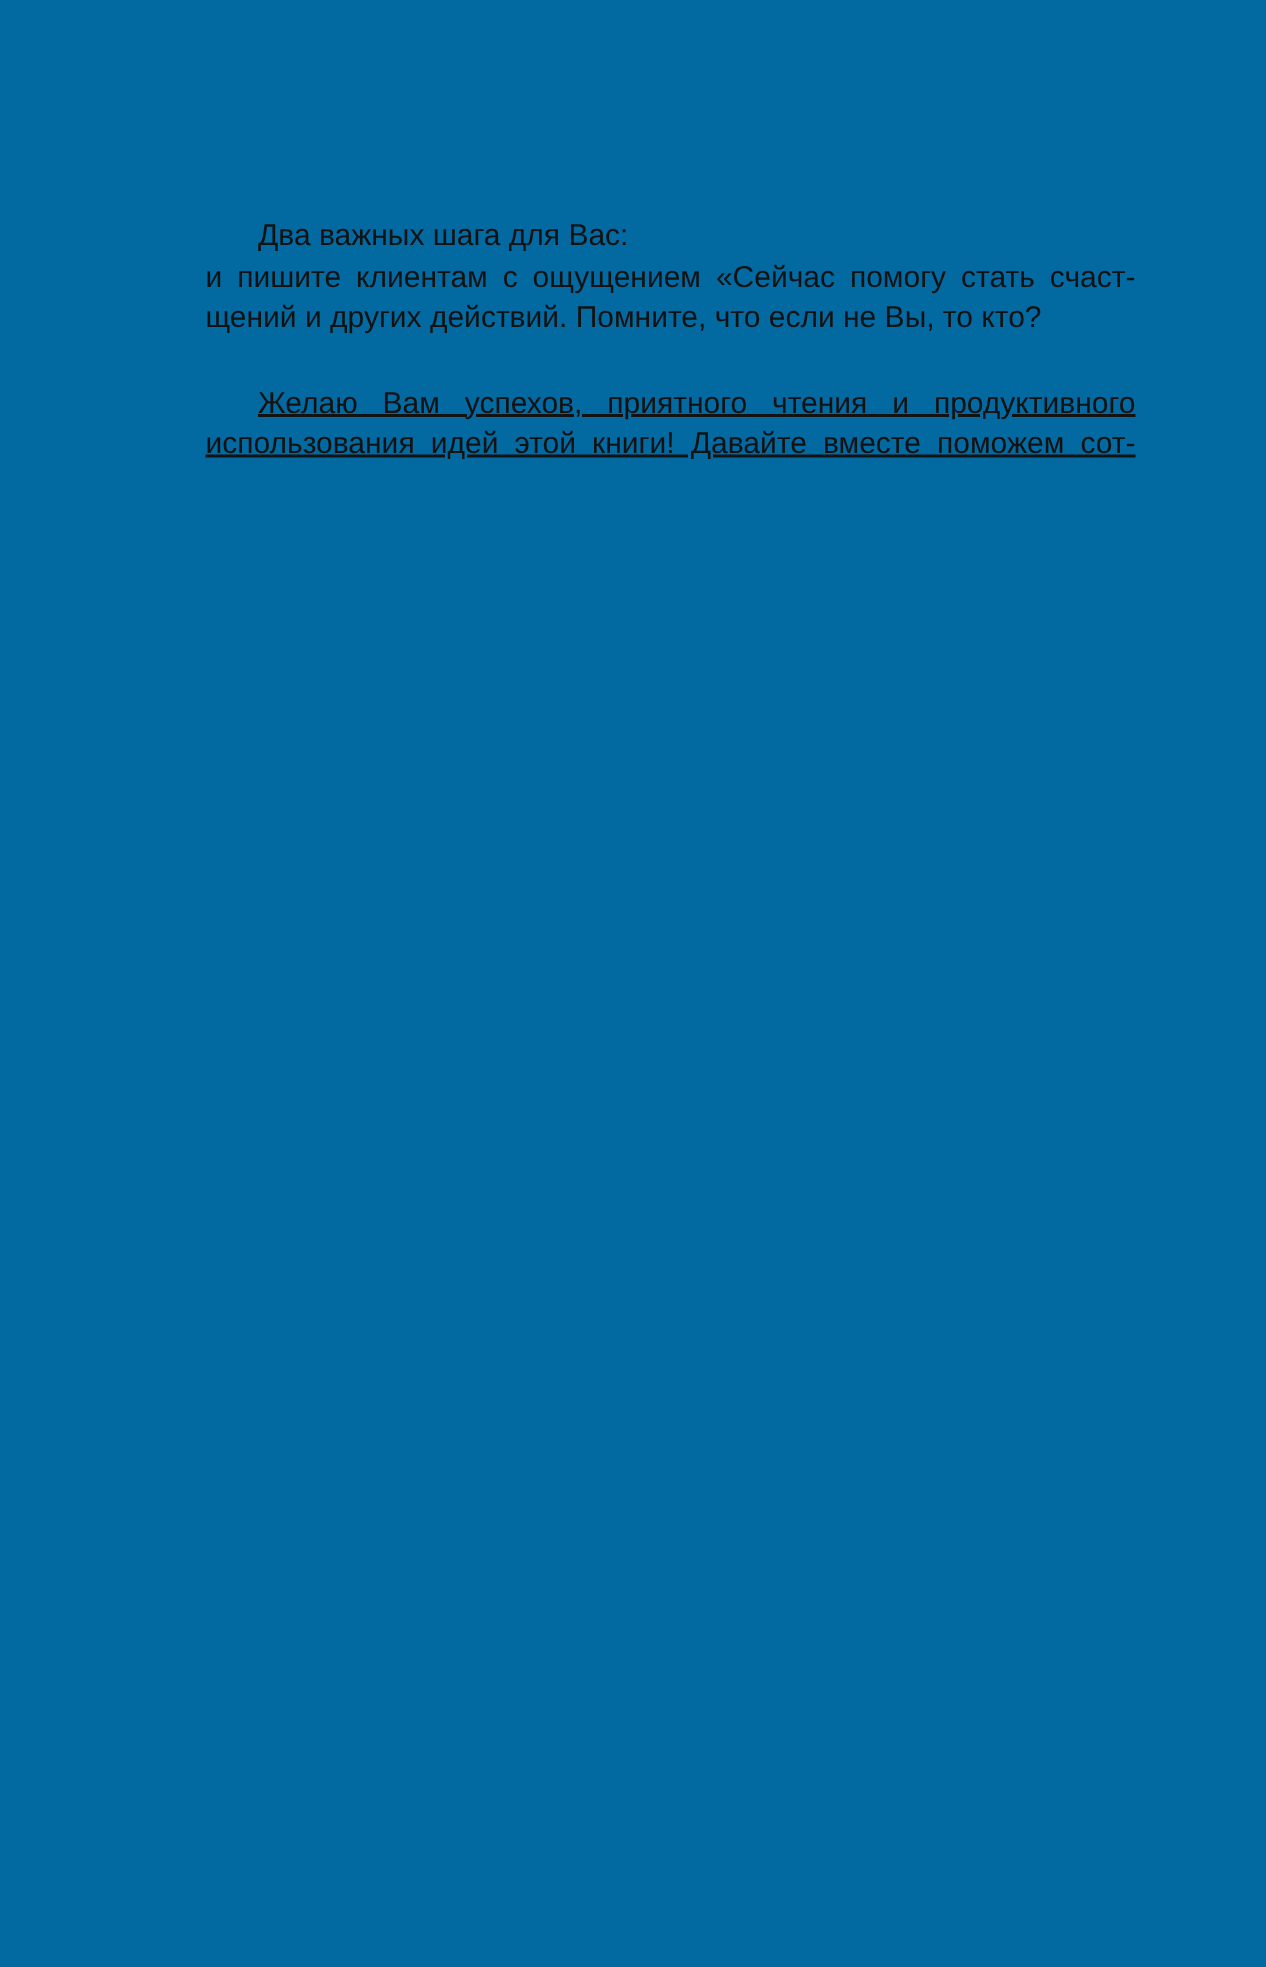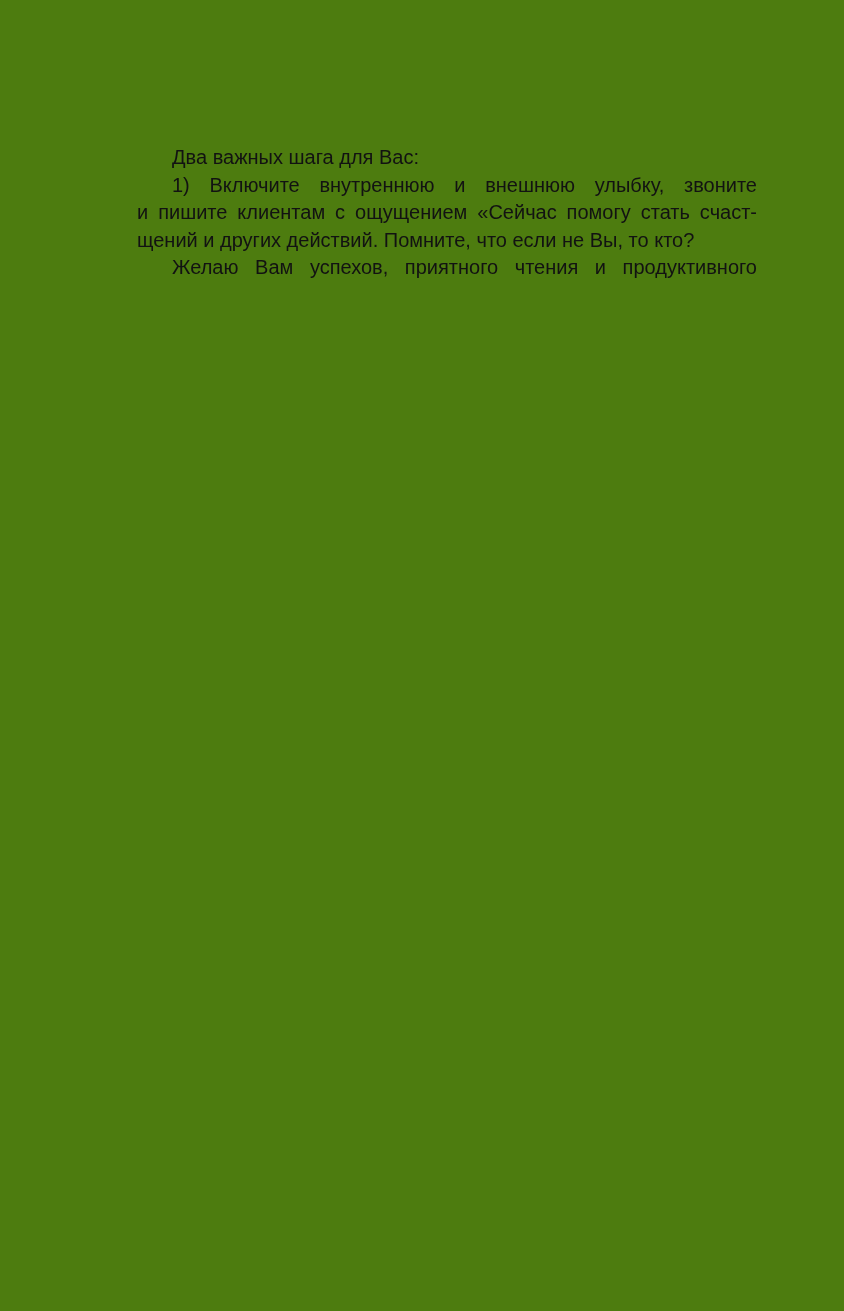--- a/index.html
+++ b/index.html
@@ -10,37 +10,39 @@
   body {
     width: 844px;
     height: 1311px;
     background: #ffffff;
     font-family: "Liberation Sans", sans-serif;
   }
   .page {
     position: relative;
     width: 844px;
     height: 1311px;
-    background: #4d7c0f;
+    background: #0369a1;
     overflow: hidden;
   }
   .text-block {
     position: absolute;
     left: 137px;
     top: 144px;
     width: 620px;
     color: #121212;
     font-size: 20px;
     line-height: 27.5px;
   }
   .para {
     margin: 0;
     padding: 0;
   }
   .para.gap-before {
+    margin-top: 29px;
+    text-decoration: underline;
   }
   .line {
     display: block;
     white-space: normal;
     text-align: left;
   }
   .line.just {
     text-align: justify;
     text-align-last: justify;
     text-justify: inter-word;
@@ -53,26 +55,26 @@
 <body>
 
 <div class="page">
   <div class="text-block">
 
     <p class="para">
       <span class="line indent">Два важных шага для Вас:</span>
     </p>
 
     <p class="para">
-      <span class="line just indent">1) Включите внутреннюю и внешнюю улыбку, звоните</span>
       <span class="line just">и пишите клиентам с ощущением «Сейчас помогу стать счаст-</span>
     </p>
 
     <p class="para">
       <span class="line">щений и других действий. Помните, что если не Вы, то кто?</span>
     </p>
 
     <p class="para gap-before">
       <span class="line just indent">Желаю Вам успехов, приятного чтения и продуктивного</span>
+      <span class="line just">использования идей этой книги! Давайте вместе поможем сот-</span>
     </p>
 
   </div>
 </div>
 
 </body></html>

